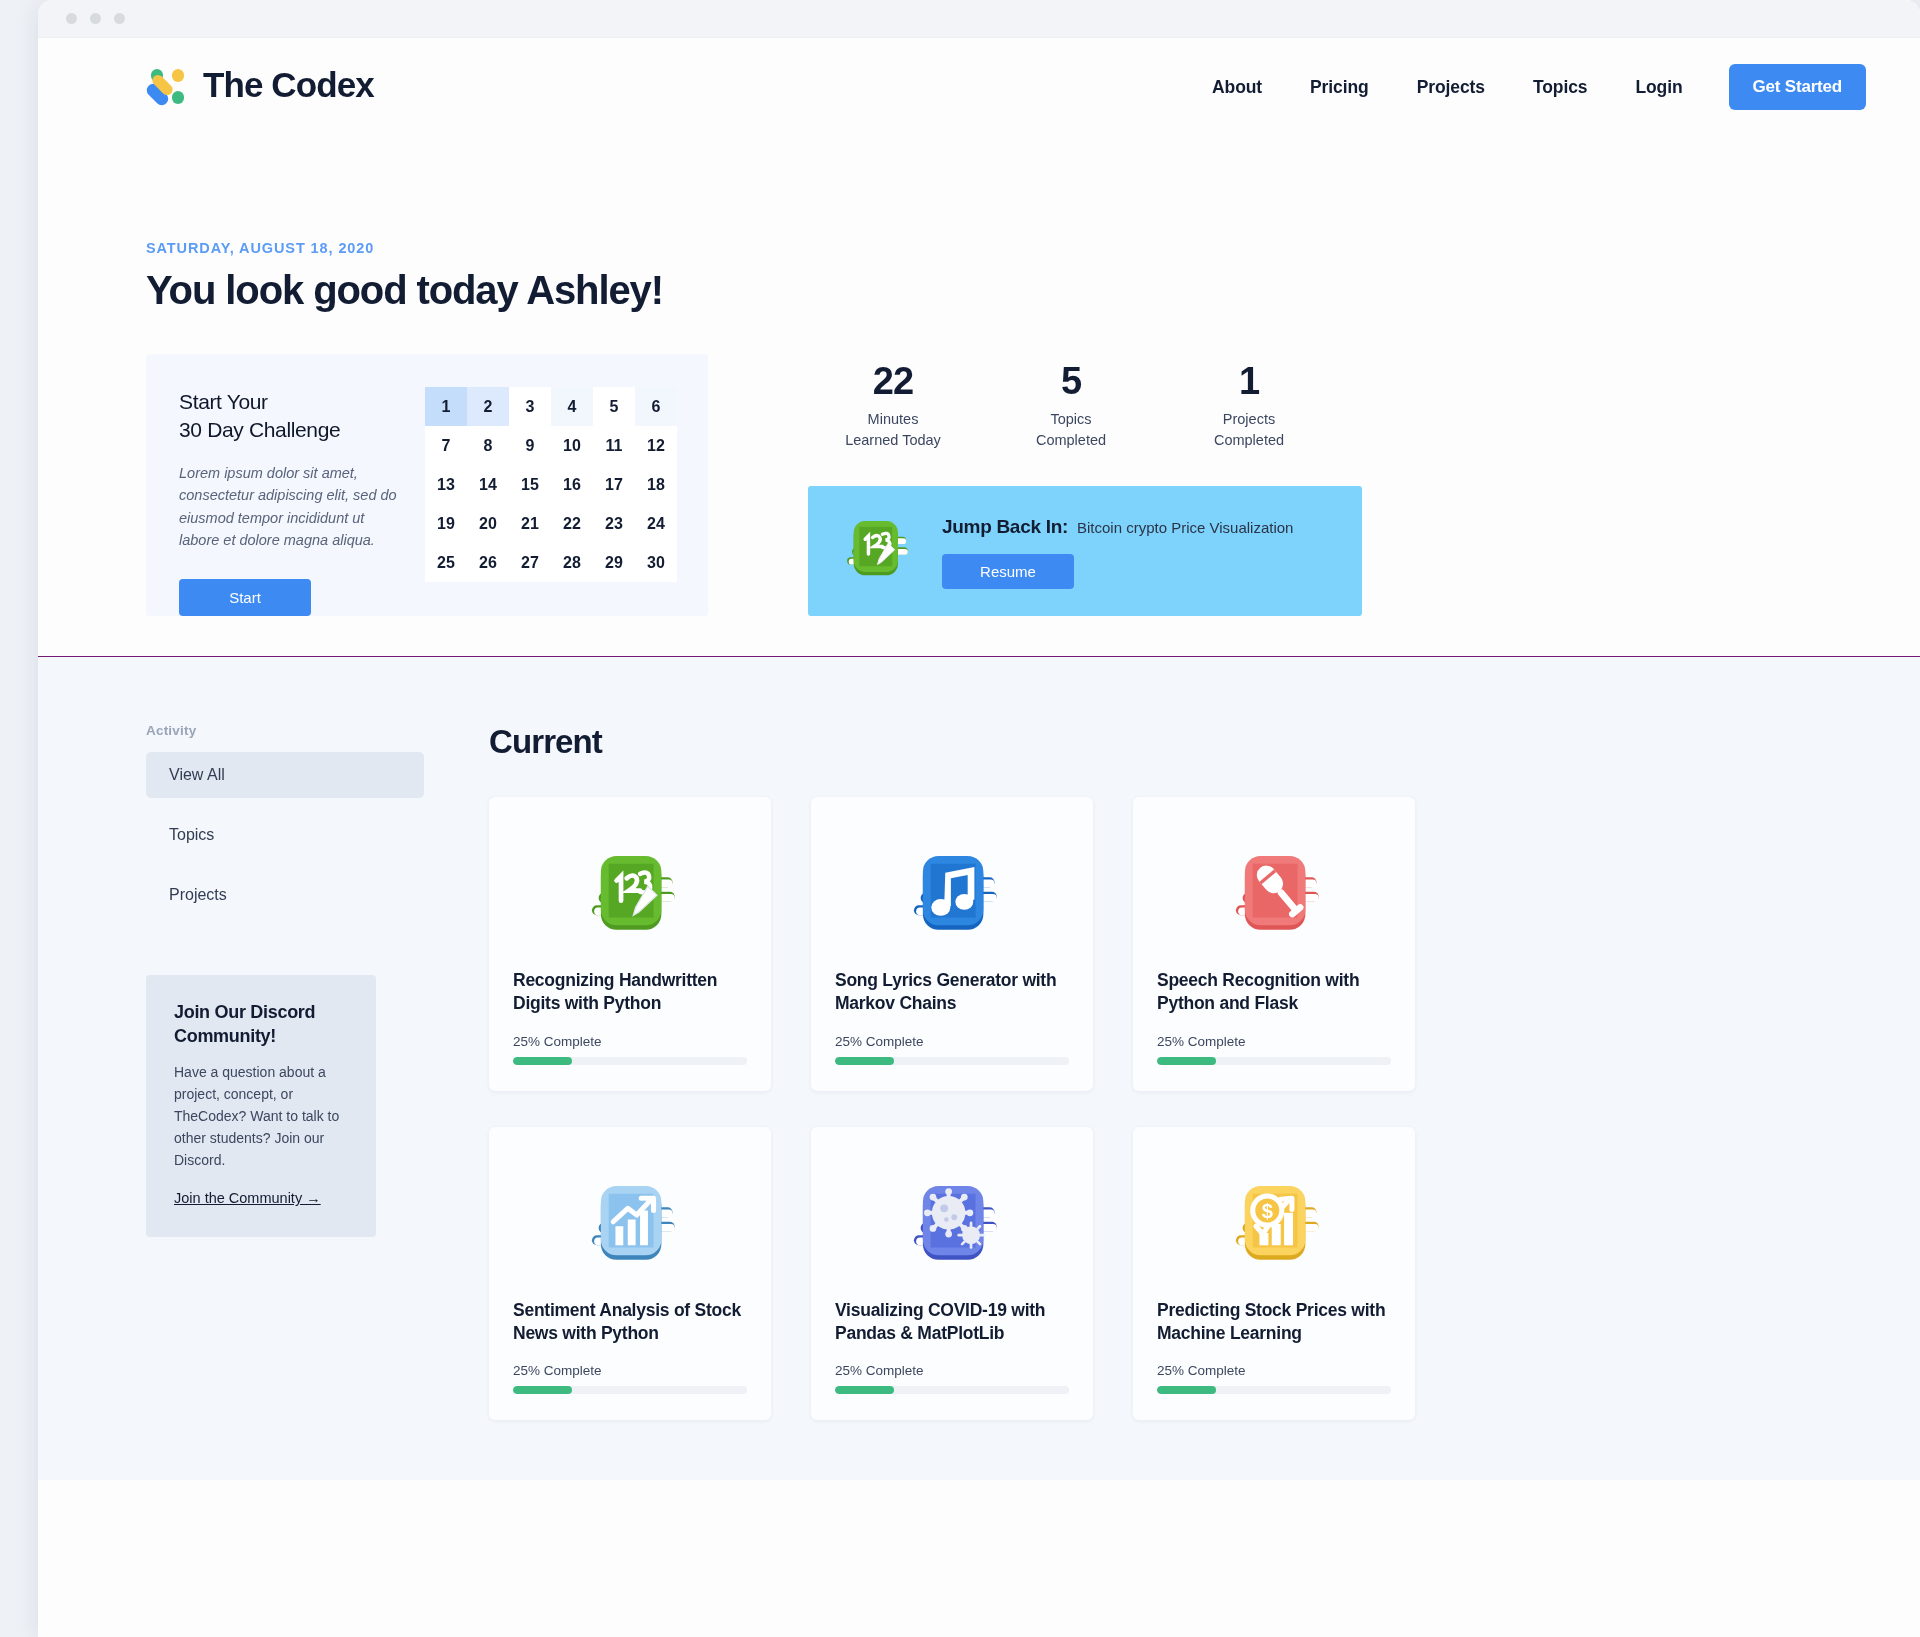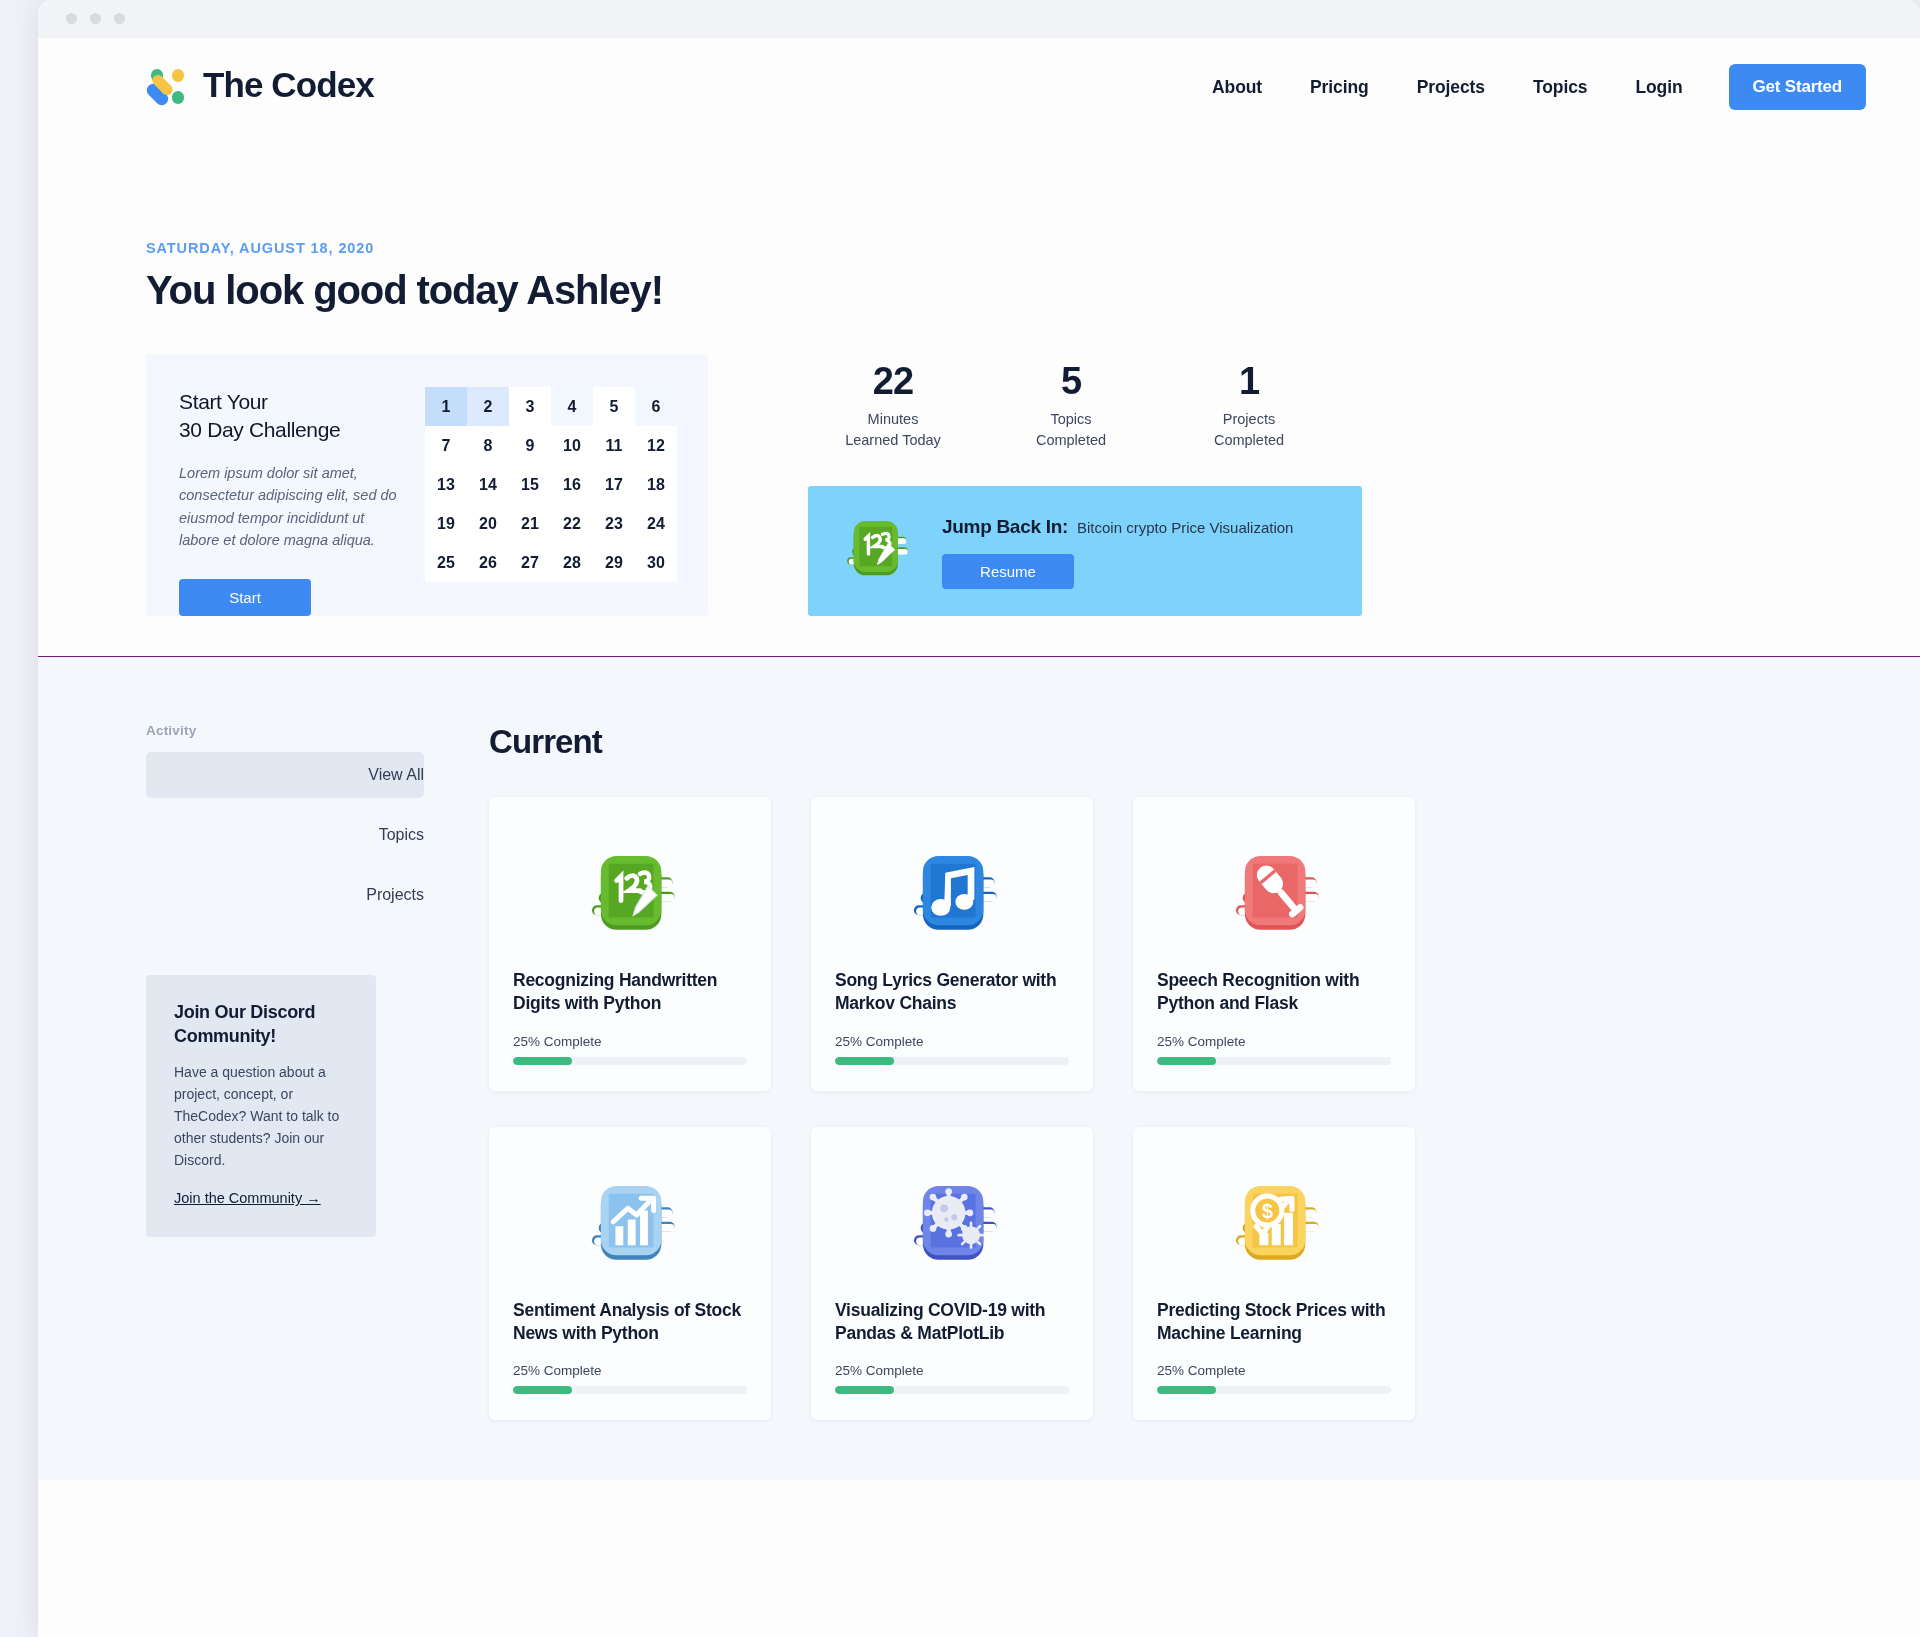--- a/index.html
+++ b/index.html
@@ -135,21 +135,21 @@
     background: #f4f7fc; border-top: 1px solid #701a75;
     padding: 66px 108px 60px 108px; display: flex; gap: 0;
   }
   .sidebar { width: 278px; flex-shrink: 0; }
   .side-heading {
     font-size: 13.5px; font-weight: bold; color: #9aa5b8;
     letter-spacing: 0.2px;
   }
   .side-item {
     margin-top: 14px; padding: 14px 0 14px 23px;
-    font-size: 16px; color: #323c52; border-radius: 5px; cursor: pointer; text-align: right;
+    font-size: 16px; color: #323c52; border-radius: 5px; cursor: pointer;
   }
   .side-item.active { background: #e1e8f2; }
   .discord {
     margin-top: 57px; background: #e1e8f2; border-radius: 4px;
     padding: 26px 28px 30px 28px; width: 230px;
   }
   .discord-title {
     font-size: 18px; font-weight: bold; color: #121c32;
     line-height: 1.3; letter-spacing: -0.3px;
   }

